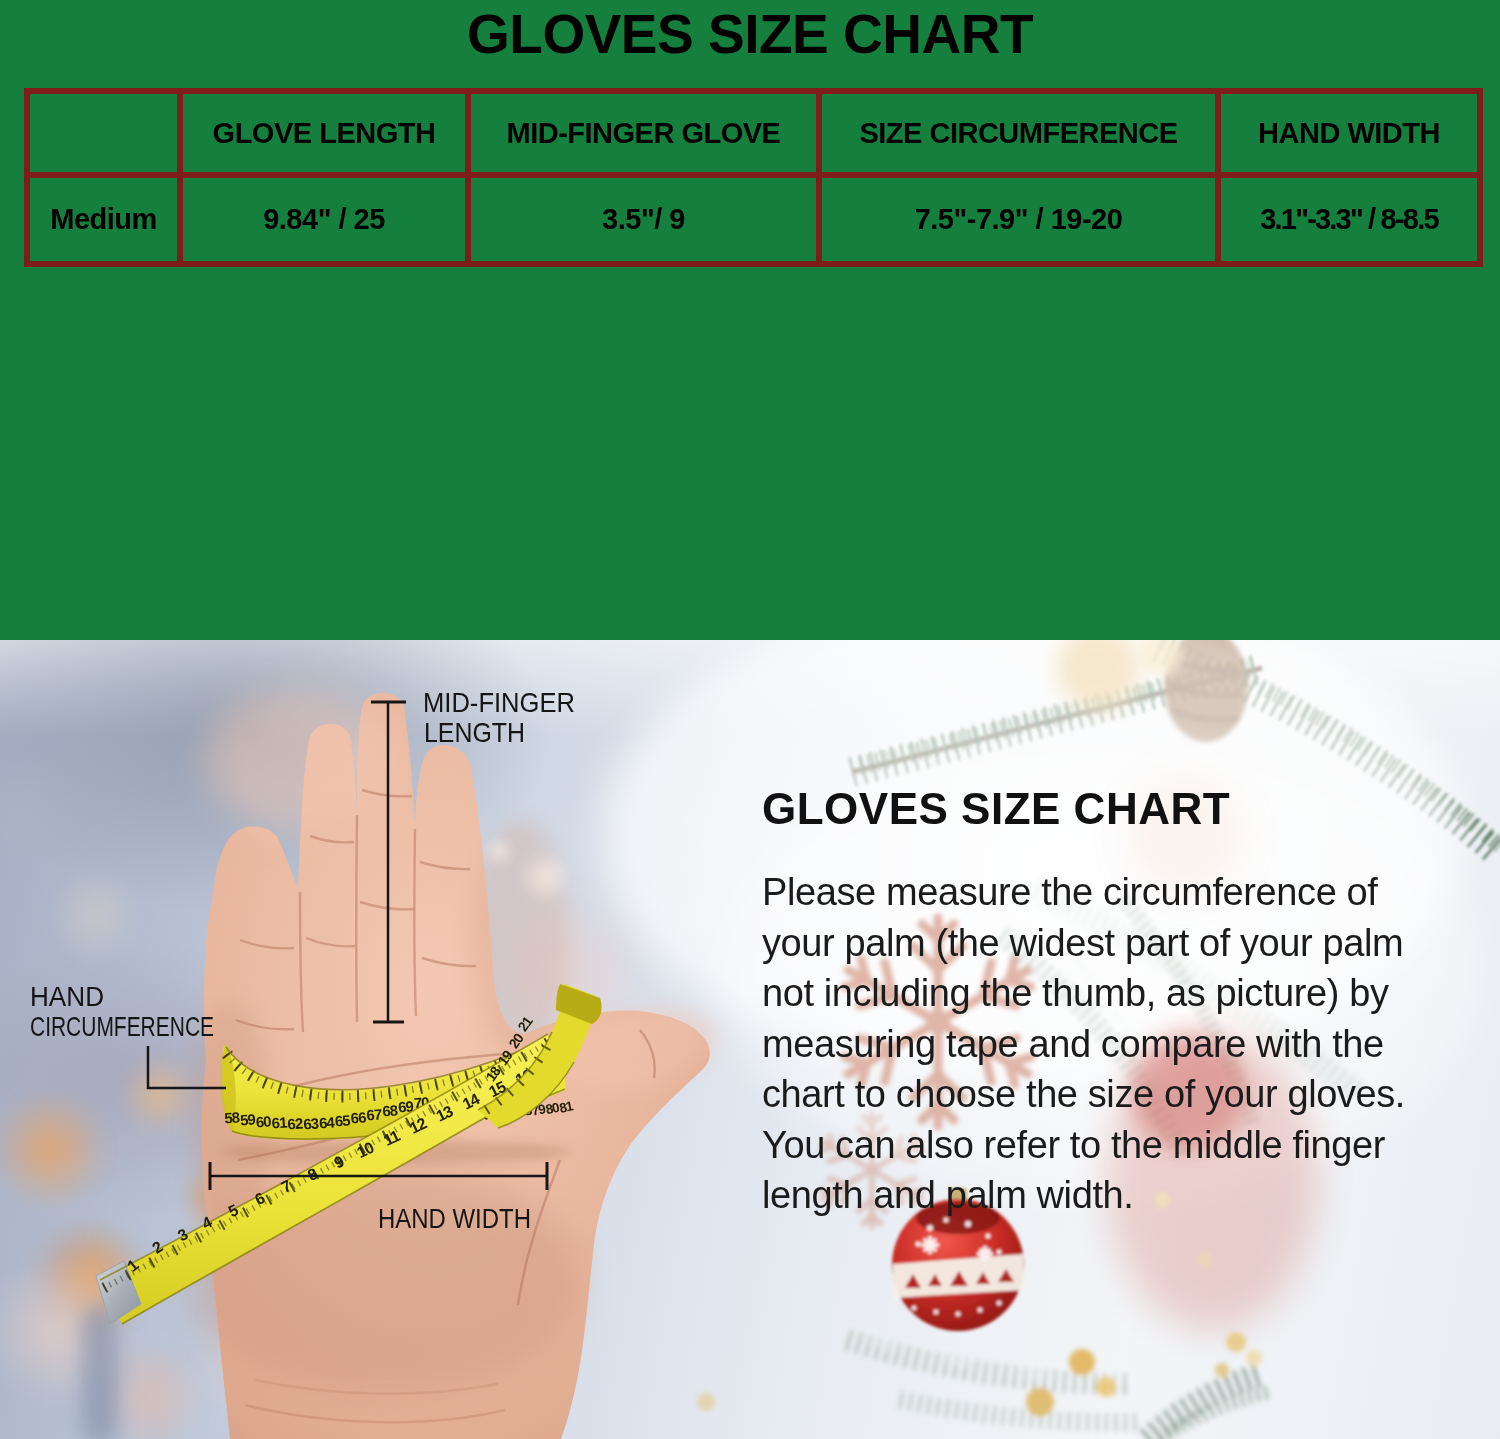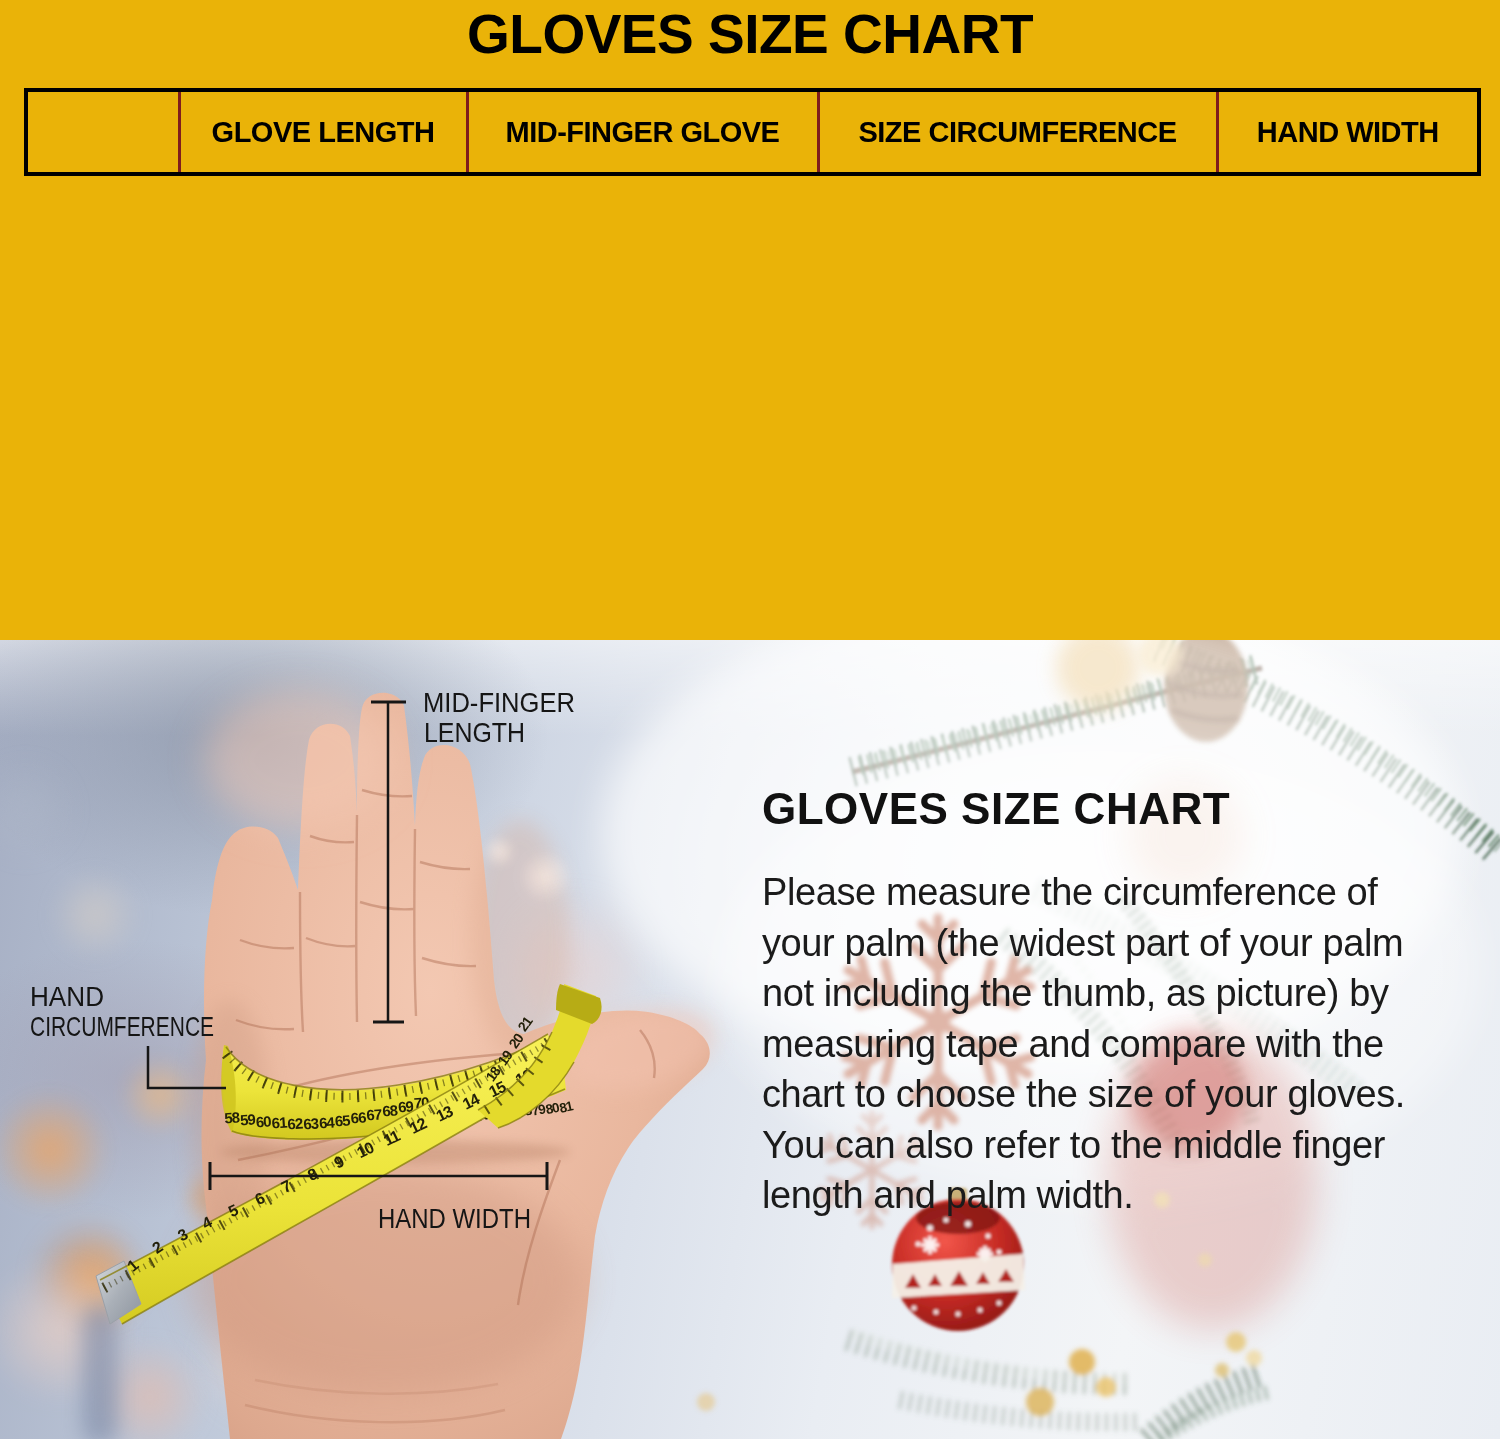--- a/index.html
+++ b/index.html
@@ -1,22 +1,22 @@
 <!DOCTYPE html>
 <html><head>
 <meta charset="utf-8">
 <style>
   html,body{margin:0;padding:0;background:#fff;}
-  .canvas{position:relative;width:1500px;height:1439px;background:#eab308;overflow:hidden;
+  .canvas{position:relative;width:1500px;height:1439px;background:#15803d;overflow:hidden;
           font-family:"Liberation Sans",sans-serif;}
   .page-title{position:absolute;top:2px;left:0;width:100%;text-align:center;
               font-size:55px;font-weight:bold;color:#000;letter-spacing:-.5px;}
   table.size-table{position:absolute;left:24px;top:88px;width:1453px;border-collapse:collapse;
                    table-layout:fixed;border:4px solid #000;}
-  table.size-table td{border:3px solid #7f1d1d;text-align:center;vertical-align:middle;
+  table.size-table td{border:6px solid #7f1d1d;text-align:center;vertical-align:middle;
                       font-size:29px;font-weight:bold;color:#000;padding:0;letter-spacing:-.5px;}
   table.size-table td.c4{letter-spacing:-1.8px;}
   
   .photo{position:absolute;left:0;top:640px;width:1500px;height:799px;overflow:hidden;
          background:linear-gradient(100deg,#a5aec3 0%,#bec8d9 20%,#d4dbe7 38%,#e9edf3 58%,#f3f5f7 76%,#e9edf3 100%);}
   .photo::before{content:"";position:absolute;inset:0;
          background:radial-gradient(ellipse 420px 260px at 17% 12%,rgba(120,129,148,.55),rgba(120,129,148,0) 70%),
                     radial-gradient(ellipse 300px 200px at 9% 55%,rgba(154,146,166,.45),rgba(154,146,166,0) 70%),
                     radial-gradient(ellipse 600px 420px at 70% 28%,rgba(255,255,255,.7),rgba(255,255,255,0) 75%),
                     linear-gradient(to bottom,rgba(255,255,255,.5),rgba(255,255,255,0) 12%);}
@@ -43,20 +43,27 @@
         <col style="width:399px">
         <col style="width:262px">
       </colgroup>
     <tbody>
         <tr style="height:84px">
       <td></td>
       <td>GLOVE LENGTH</td>
       <td>MID-FINGER GLOVE</td>
       <td>SIZE CIRCUMFERENCE</td>
       <td>HAND WIDTH</td>
+    </tr>
+    <tr style="height:89px">
+      <td>Medium</td>
+      <td>9.84" / 25</td>
+      <td>3.5"/ 9</td>
+      <td>7.5"-7.9" / 19-20</td>
+      <td class="c4">3.1"-3.3" / 8-8.5</td>
     </tr>
   </tbody>
     </table>
 
   <div class="photo">
 
     <div class="bk" style="left:-10px;top:450px;width:120px;height:120px;background:radial-gradient(circle,#eba566,rgba(235,165,102,0) 70%);filter:blur(10px);opacity:.85"></div>
     <div class="bk" style="left:120px;top:415px;width:80px;height:80px;background:radial-gradient(circle,#ecba84,rgba(236,186,132,0) 70%);filter:blur(8px);opacity:.75"></div>
     <div class="bk" style="left:50px;top:230px;width:90px;height:90px;background:radial-gradient(circle,#d9d0c6,rgba(217,208,198,0) 70%);filter:blur(10px);opacity:.6"></div>
     <div class="bk" style="left:-25px;top:120px;width:100px;height:100px;background:radial-gradient(circle,#aeb7c8,rgba(174,183,200,0) 70%);filter:blur(12px);opacity:.6"></div>

